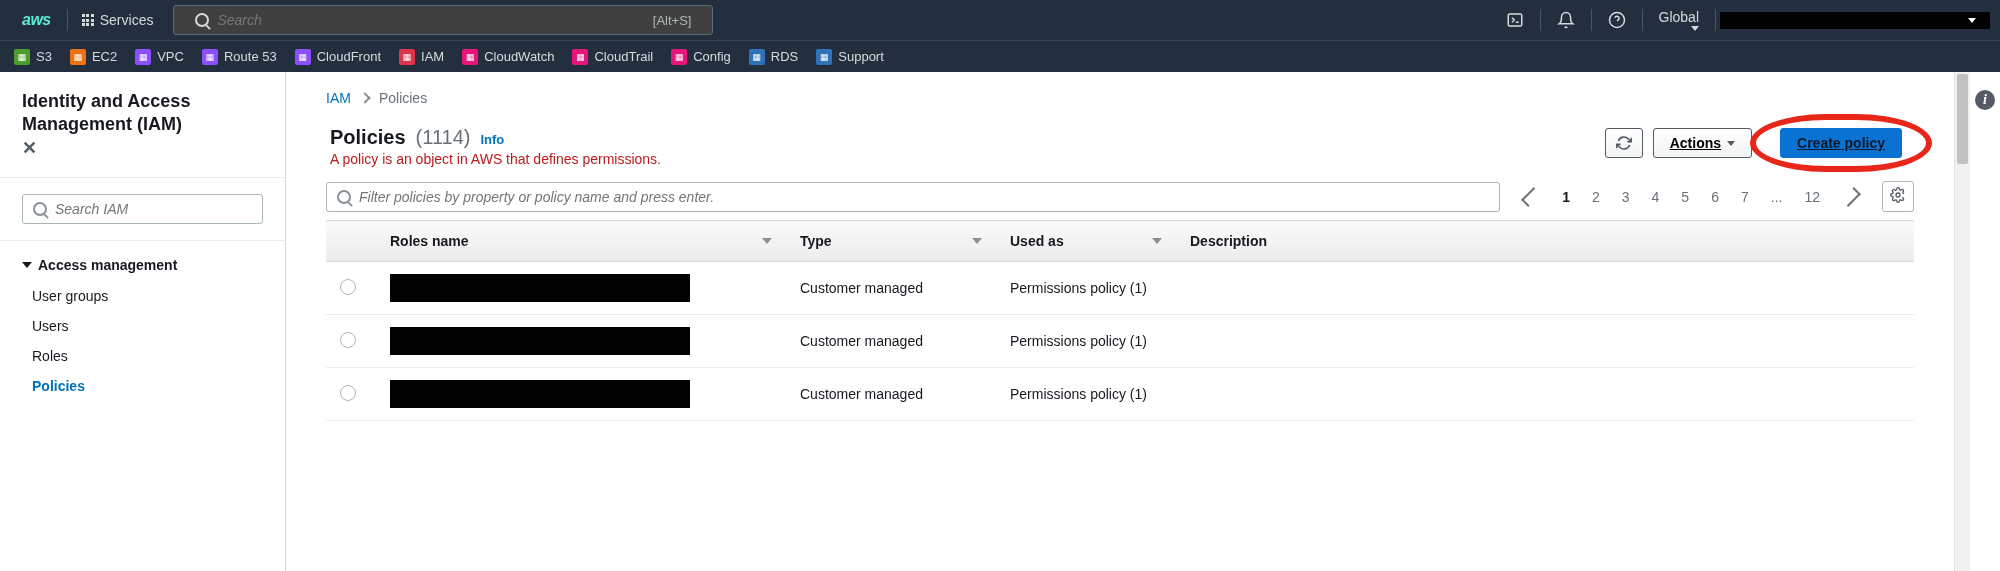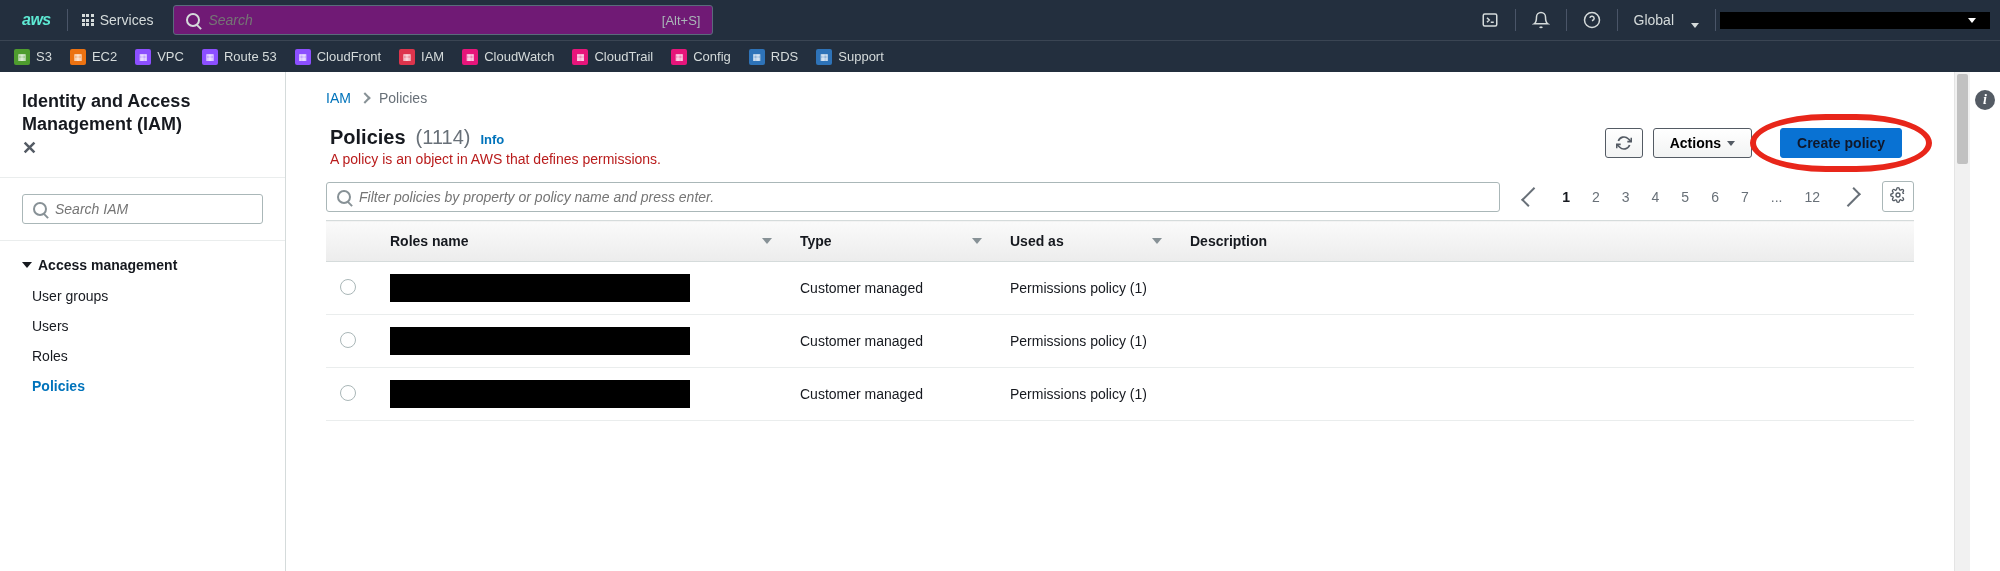--- a/index.html
+++ b/index.html
@@ -5,26 +5,26 @@
   * { box-sizing: border-box; margin: 0; padding: 0; }
   body { font-family: "Amazon Ember", "Helvetica Neue", Arial, sans-serif; font-size: 14px; color: #16191f; background: #fff; overflow: hidden; }
   
   
   .top-header { background: #232f3e; color: #fff; display: flex; align-items: center; height: 40px; padding: 0 10px; }
   .aws-logo { color: #5eead4; font-weight: bold; font-size: 16px; padding: 0 12px; letter-spacing: -0.5px; font-style: italic; }
   .header-divider { width: 1px; height: 22px; background: #4a5568; margin: 0 4px; }
   .services-btn { display: flex; align-items: center; gap: 6px; color: #d5dbdb; padding: 6px 10px; cursor: pointer; }
   .grid-icon { display: inline-grid; grid-template-columns: repeat(3, 3px); grid-gap: 1.5px; }
   .grid-icon span { width: 3px; height: 3px; background: #d5dbdb; }
-  .search-wrap { flex: 0 0 540px; display: flex; align-items: center; background: #701a75; border: 1px solid #5a6b7b; border-radius: 3px; height: 30px; margin-left: 10px; padding: 0 12px; }
+  .search-wrap { flex: 0 0 540px; display: flex; align-items: center; background: #404040; border: 1px solid #5a6b7b; border-radius: 3px; height: 30px; margin-left: 10px; padding: 0 21px; }
   .search-wrap input { flex: 1; background: transparent; border: none; color: #d5dbdb; font-style: italic; font-size: 14px; outline: none; }
   .search-shortcut { color: #aab7b8; font-size: 13px; }
   .header-spacer { flex: 1; }
   .header-icon { color: #d5dbdb; padding: 8px 12px; cursor: pointer; display: flex; align-items: center; }
-  .region-sel { color: #d5dbdb; padding: 6px 12px; cursor: pointer; display: flex; align-items: flex-end; gap: 17px; }
+  .region-sel { color: #d5dbdb; padding: 6px 12px; cursor: pointer; display: flex; align-items: flex-end; gap: 1px; flex-direction: column; }
   .account-sel { background: #000; color: #fff; padding: 6px 14px; min-width: 270px; display: flex; align-items: center; justify-content: flex-end; gap: 5px; cursor: pointer; }
   .caret-down { width: 0; height: 0; border-left: 4px solid transparent; border-right: 4px solid transparent; border-top: 5px solid currentColor; }
 
   
   .fav-bar { background: #232f3e; display: flex; align-items: center; height: 32px; padding: 0 14px; gap: 18px; border-top: 1px solid #3a4553; }
   .fav-item { display: flex; align-items: center; gap: 6px; color: #d5dbdb; font-size: 13px; cursor: pointer; }
   .fav-icon { width: 16px; height: 16px; border-radius: 2px; display: flex; align-items: center; justify-content: center; font-size: 9px; color: #fff; }
 
   
   .layout { display: flex; height: calc(100vh - 72px); }
@@ -55,21 +55,21 @@
   .breadcrumb { display: flex; align-items: center; gap: 10px; color: #687078; margin-bottom: 20px; }
   .breadcrumb a { color: #0073bb; text-decoration: none; }
 
   .page-head { display: flex; justify-content: space-between; align-items: flex-start; margin: 14px 0 10px; padding: 0 0 0 4px;}
   .page-title-row { display: flex; align-items: baseline; gap: 10px; }
   .page-title { font-size: 20px; font-weight: bold; }
   .page-count { font-size: 20px; color: #687078; }
   .info-link { color: #0073bb; font-size: 13px; font-weight: bold; cursor: pointer; }
   .page-desc { color: #b91c1c; font-size: 14px; margin-top: 2px; }
   .page-actions { display: flex; align-items: center; gap: 10px; }
-  .btn { border: 1px solid #545b64; background: linear-gradient(#fff, #f2f3f3); border-radius: 3px; padding: 6px 16px; font-weight: bold; cursor: pointer; display: flex; align-items: center; gap: 6px; font-size: 14px; }
+  .btn { border: 1px solid #545b64; background: linear-gradient(#fff, #f2f3f3); border-radius: 3px; padding: 6px 16px; font-weight: bold; cursor: pointer; display: flex; align-items: center; gap: 6px; font-size: 14px; text-decoration: underline; }
   .btn-icon-only { padding: 6px 10px; }
   .btn-primary { background: #0972d3; border-color: #0972d3; color: #0f172a; }
   .hi-ring { border: 6px solid #e8261a; border-radius: 50%/60%; padding: 8px 24px; margin: -12px -18px -12px -12px; }
 
   .filter-row { display: flex; align-items: center; gap: 14px; margin: 14px 0 8px; }
   .filter-input { flex: 1; border: 1px solid #aab7b8; border-radius: 3px; display: flex; align-items: center; padding: 6px 10px; }
   .filter-input input { border: none; flex: 1; font-style: italic; outline: none; font-size: 14px; color: #687078; }
   .pager { display: flex; align-items: center; gap: 6px; color: #687078; }
   .pager span { padding: 4px 8px; cursor: pointer; }
   .pager span.current { color: #16191f; font-weight: bold; }

